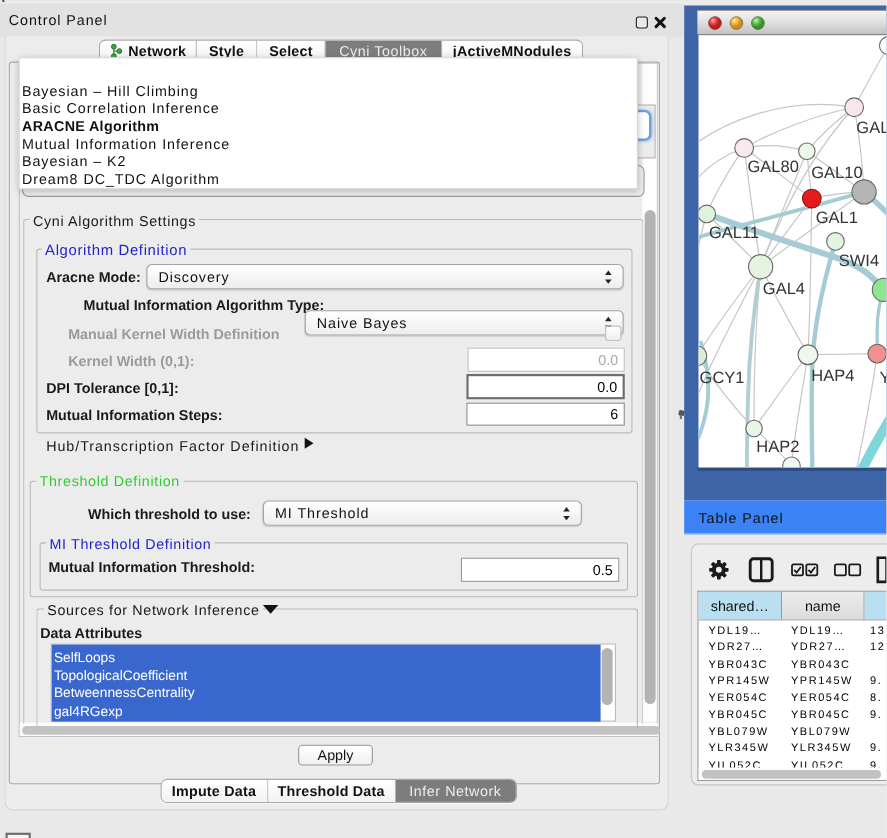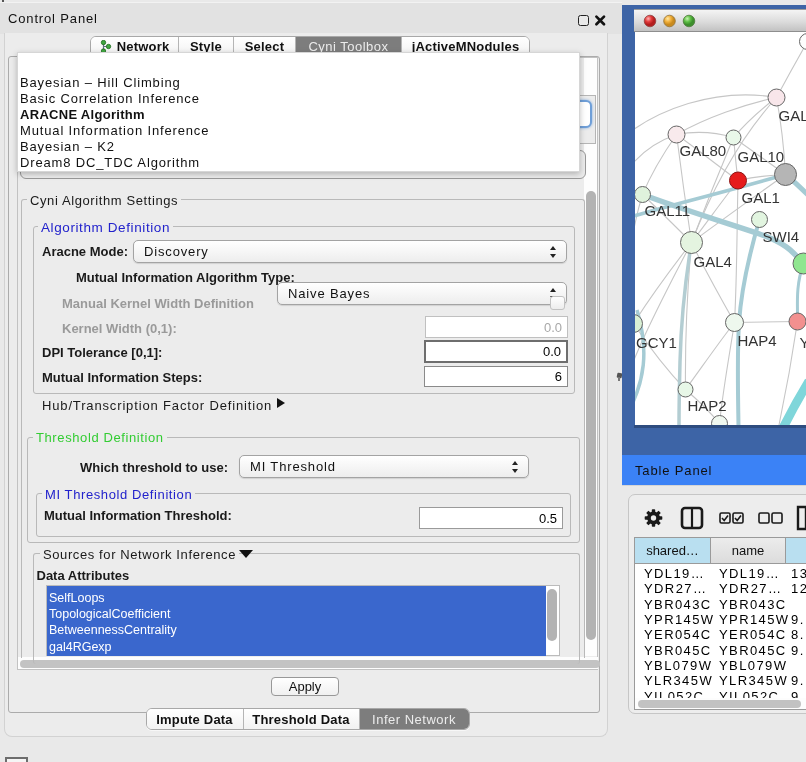--- a/index.html
+++ b/index.html
@@ -310,21 +310,21 @@
   <div class="abs" style="left:634px;top:537px;width:172px;height:173px;border:1px solid #9a9a9a;border-right:none;background:#fff;box-sizing:border-box;overflow:hidden;">
 
     <div class="abs" style="left:0;top:0;width:172px;height:26px;border-bottom:1px solid #9a9a9a;box-sizing:border-box;">
       <div class="abs" style="left:0;top:0;width:76px;height:25px;background:#b9dff0;border-right:1px solid #9a9a9a;box-sizing:border-box;
            display:flex;align-items:center;justify-content:center;font-size:13px;color:#111;">shared…</div>
       <div class="abs" style="left:76px;top:0;width:75px;height:25px;background:linear-gradient(#ececec,#dcdcdc);border-right:1px solid #9a9a9a;box-sizing:border-box;
            display:flex;align-items:center;justify-content:center;font-size:13px;color:#111;">name</div>
       <div class="abs" style="left:151px;top:0;width:21px;height:25px;background:#b9dff0;"></div>
     </div>
 
-    <div class="abs" style="left:0;top:26px;width:172px;height:134px;font-size:13px;letter-spacing:1.4px;color:#000;overflow:hidden;">
+    <div class="abs" style="left:0;top:26px;width:172px;height:134px;font-size:10px;letter-spacing:1.4px;color:#000;overflow:hidden;">
       <div style="line-height:15.33px;position:absolute;left:9px;top:2px;">YDL19…<br>YDR27…<br>YBR043C<br>YPR145W<br>YER054C<br>YBR045C<br>YBL079W<br>YLR345W<br>YIL052C</div>
       <div style="line-height:15.33px;position:absolute;left:84px;top:2px;">YDL19…<br>YDR27…<br>YBR043C<br>YPR145W<br>YER054C<br>YBR045C<br>YBL079W<br>YLR345W<br>YIL052C</div>
       <div style="line-height:15.33px;position:absolute;left:156px;top:2px;">13<br>12<br>&nbsp;<br>9.<br>8.<br>9.<br>&nbsp;<br>9.<br>9.</div>
     </div>
 
     <div class="abs" style="left:0;top:160px;width:172px;height:13px;background:#fdfdfd;"></div>
     <div class="abs" style="left:3px;top:162px;width:163px;height:8px;background:#c2c2c2;border-radius:4px;"></div>
   </div>
 
 </body></html>

